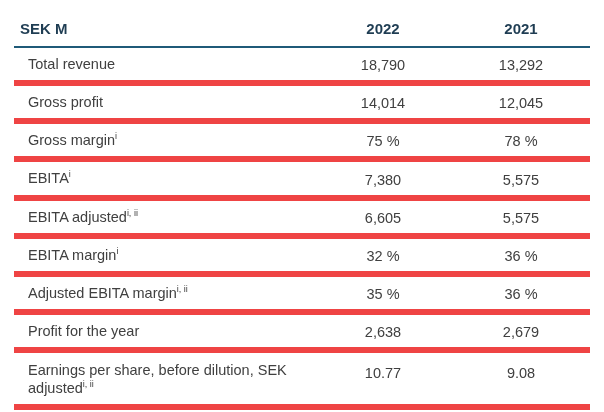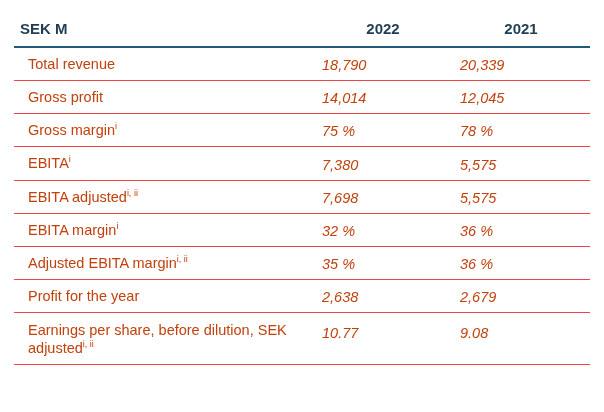--- a/index.html
+++ b/index.html
@@ -39,35 +39,34 @@
   table.fin thead th.label {
     text-align: left;
     padding-left: 6px;
   }
   table.fin thead th.num {
     text-align: center;
     padding-right: 8px;
   }
   table.fin tbody td {
     font-size: 14.5px;
-    color: #c2410c;
-    border-bottom: 1px solid #ef4444;
+    color: #404040;
+    border-bottom: 6px solid #ef4444;
     padding: 7px 8px 7px 8px;
     vertical-align: bottom;
   }
   table.fin tbody td.label {
     text-align: left;
     padding-left: 14px;
     line-height: 1.25;
   }
   table.fin tbody td.num {
-    text-align: left;
+    text-align: center;
     padding-right: 8px;
     white-space: nowrap;
-    font-style: italic;
   }
   table.fin tbody tr.tall td.label {
     padding-top: 8px;
   }
   table.fin tbody tr.tall td.num {
     padding-bottom: 23px;
   }
   sup {
     font-size: 9px;
     line-height: 0;
@@ -91,40 +90,40 @@
       <tr>
         <th class="label">SEK M</th>
         <th class="num">2022</th>
         <th class="num">2021</th>
       </tr>
     </thead>
     <tbody id="tbody">
         <tr>
           <td class="label"><span>Total revenue</span></td>
           <td class="num">18,790</td>
-          <td class="num">20,339</td>
+          <td class="num">13,292</td>
         </tr>
         <tr>
           <td class="label"><span>Gross profit</span></td>
           <td class="num">14,014</td>
           <td class="num">12,045</td>
         </tr>
         <tr>
           <td class="label"><span>Gross margin</span><sup>i</sup></td>
           <td class="num">75 %</td>
           <td class="num">78 %</td>
         </tr>
         <tr>
           <td class="label"><span>EBITA</span><sup>i</sup></td>
           <td class="num">7,380</td>
           <td class="num">5,575</td>
         </tr>
         <tr>
           <td class="label"><span>EBITA adjusted</span><sup>i, ii</sup></td>
-          <td class="num">7,698</td>
+          <td class="num">6,605</td>
           <td class="num">5,575</td>
         </tr>
         <tr>
           <td class="label"><span>EBITA margin</span><sup>i</sup></td>
           <td class="num">32 %</td>
           <td class="num">36 %</td>
         </tr>
         <tr>
           <td class="label"><span>Adjusted EBITA margin</span><sup>i, ii</sup></td>
           <td class="num">35 %</td>

